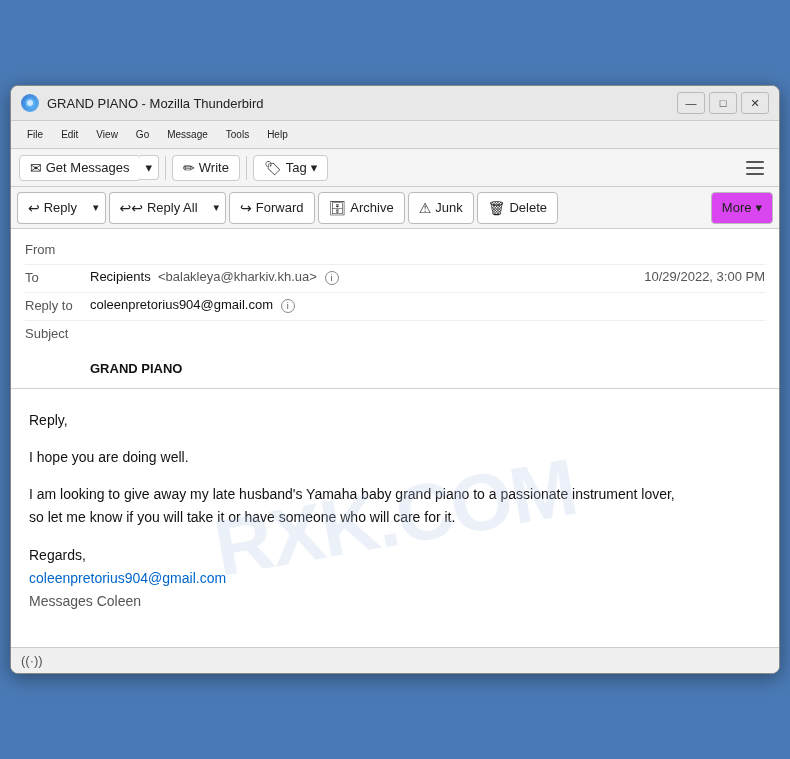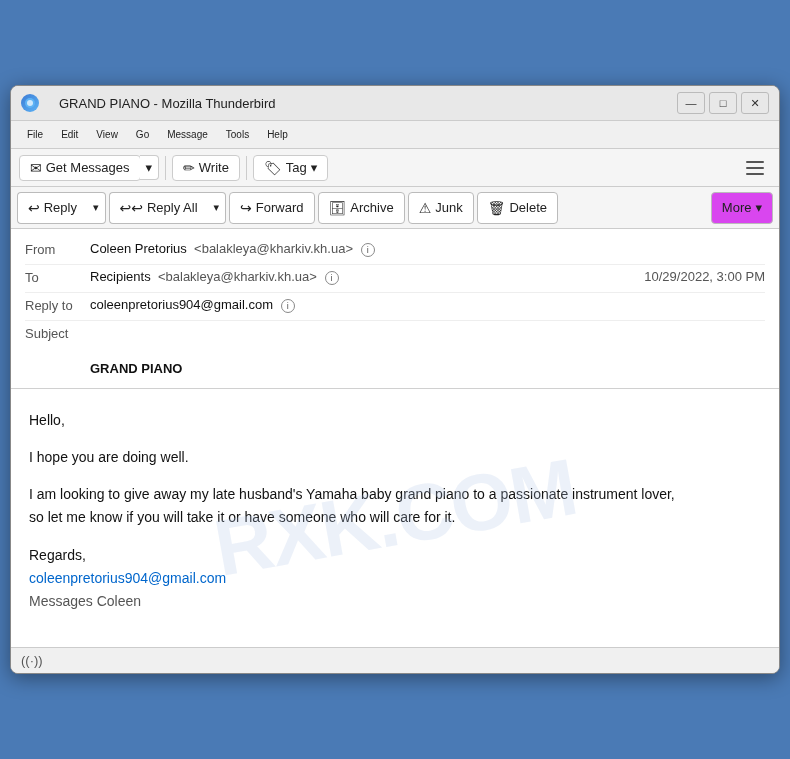--- a/index.html
+++ b/index.html
@@ -24,21 +24,21 @@
       display: flex;
       flex-direction: column;
     }
     
     .titlebar {
       background: #e8e8e8;
       border-bottom: 1px solid #ccc;
       display: flex;
       align-items: center;
       padding: 6px 10px;
-      gap: 20px;
+      gap: 8px;
       min-height: 34px;
     }
     .titlebar-icon {
       width: 18px;
       height: 18px;
       border-radius: 50%;
       background: linear-gradient(135deg, #3a7bd5, #5db3f5);
       flex-shrink: 0;
       display: flex;
       align-items: center;
@@ -387,25 +387,20 @@
 
     <button class="more-btn">
       <span>More</span>
       <span>▾</span>
     </button>
   </div>
 
   <div class="email-header">
     <div class="header-row">
       <span class="header-label">From</span>
-      <span class="header-value">
-        <span>Coleen Pretorius</span>&nbsp;
-        <span style="color:#555;">&lt;balakleya@kharkiv.kh.ua&gt;</span>
-        <span class="contact-icon">i</span>
-      </span>
     </div>
     <div class="header-row">
       <span class="header-label">To</span>
       <span class="header-value">
         <span>Recipients</span>&nbsp;
         <span style="color:#555;">&lt;balakleya@kharkiv.kh.ua&gt;</span>
         <span class="contact-icon">i</span>
       </span>
       <span class="header-date">10/29/2022, 3:00 PM</span>
     </div>
@@ -417,21 +412,21 @@
       </span>
     </div>
     <div class="header-row">
       <span class="header-label">Subject</span>
       <span class="header-value subject-value">GRAND PIANO</span>
     </div>
   </div>
 
   <div class="email-body">
     <div class="watermark">RXK.COM</div>
-    <p>Hello,</p>
+    <p>Reply,</p>
     <p>I hope you are doing well.</p>
     <p>
       <span>I am looking to give away my late husband's Yamaha baby grand piano to a passionate instrument lover,</span><br>
       <span> so let me know if you will take it or have someone who will care for it.</span>
     </p>
     <p>
       <span>Regards,</span><br>
       <a class="sig-email link-text" href="#">coleenpretorius904@gmail.com</a><br>
       <span class="signature">Messages Coleen</span>
     </p>

